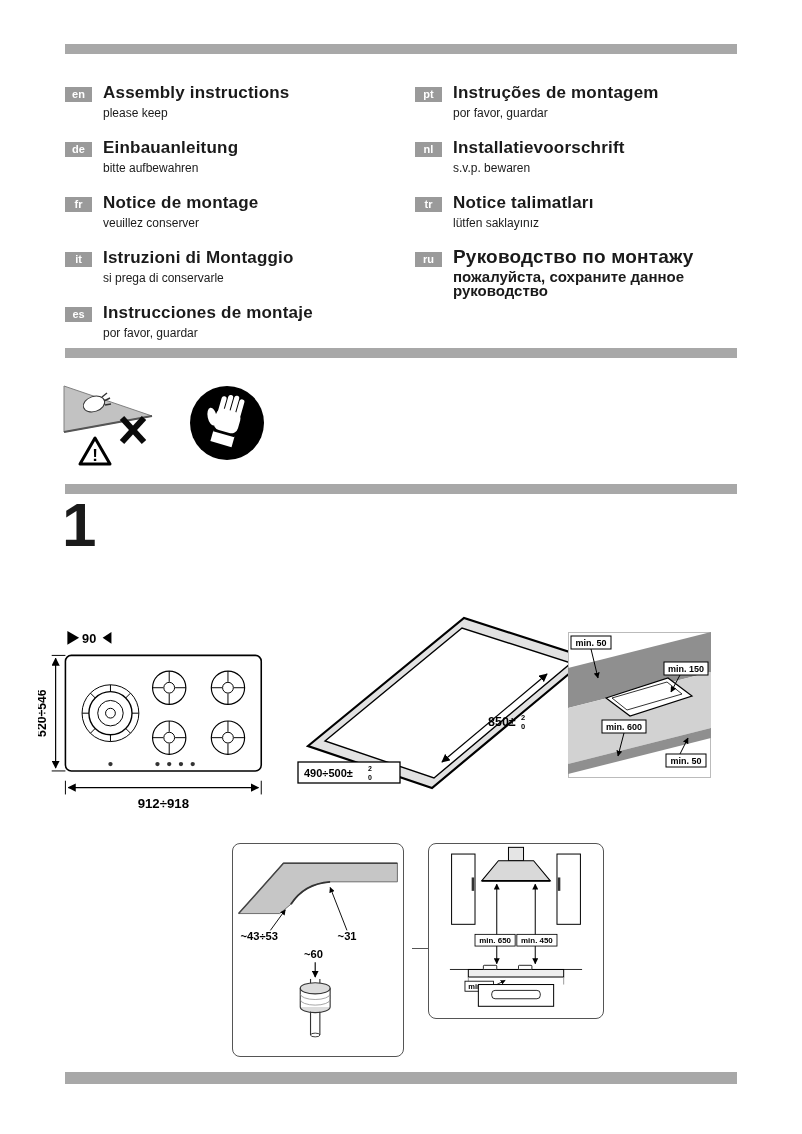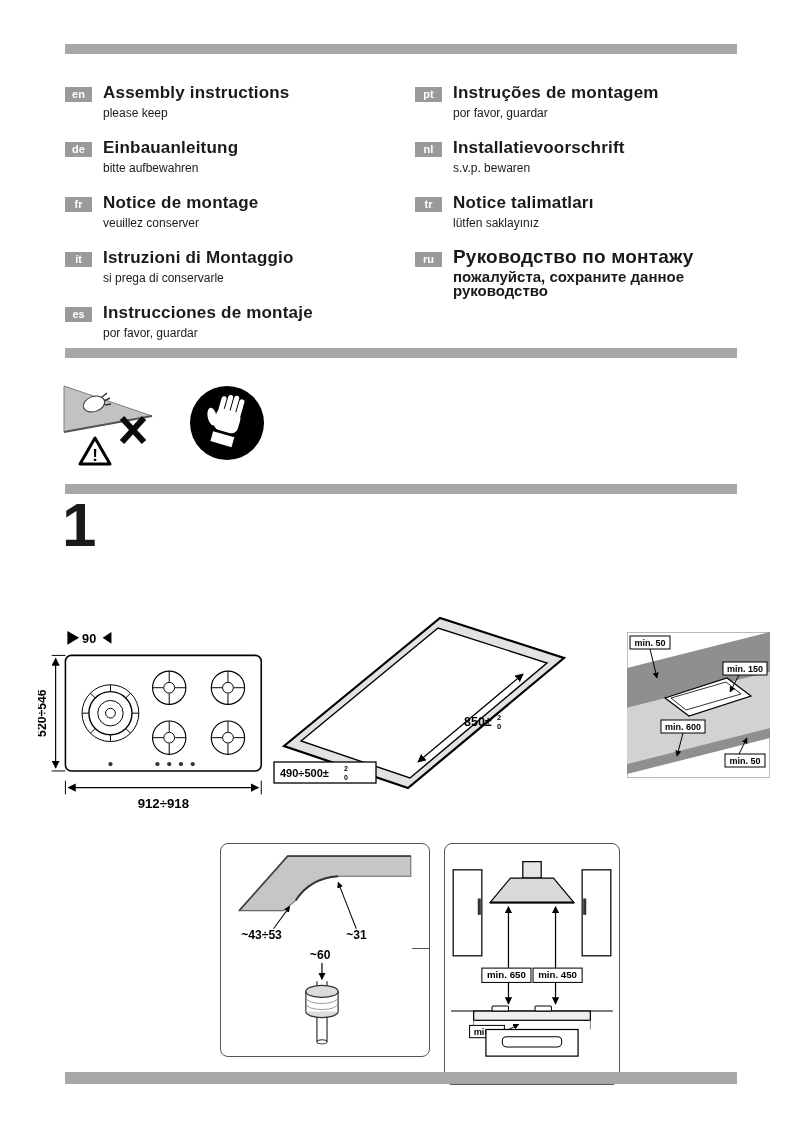--- a/index.html
+++ b/index.html
@@ -26,26 +26,26 @@
   .lang-item.ru .lang-sub { font-weight:bold; font-size:15px; }
 
   .safety-icons { position:absolute; left:62px; top:380px; width:230px; height:92px; }
   .icon-sharp { position:absolute; left:0; top:0; width:108px; height:92px; }
   .icon-glove { position:absolute; left:126px; top:4px; width:78px; height:78px; }
 
   .step-number { position:absolute; left:62px; top:494px; font-size:62px; font-weight:bold; line-height:62px; }
 
   .diagram { position:absolute; }
   .d-hob { left:38px; top:624px; width:235px; height:195px; }
-  .d-cutout { left:268px; top:606px; width:310px; height:192px; }
-  .d-clear { left:627px; top:632px; width:143px; height:146px; }
+  .d-cutout { left:292px; top:606px; width:310px; height:192px; }
+  .d-clear { left:568px; top:632px; width:143px; height:146px; }
 
   .d-box { position:absolute; border:1.5px solid #555; border-radius:8px; background:#fff; }
-  .d-corner { left:220px; top:843px; width:210px; height:214px; }
-  .d-hood { left:444px; top:843px; width:176px; height:242px; }
+  .d-corner { left:232px; top:843px; width:172px; height:214px; }
+  .d-hood { left:428px; top:843px; width:176px; height:176px; }
   .d-box svg { position:absolute; left:0; top:0; width:100%; height:100%; }
   .connector { position:absolute; left:412px; top:948px; width:17px; height:0; border-top:1.5px solid #555; }
 
   svg { display:block; width:100%; height:100%; }
   svg text { font-family:"Liberation Sans","DejaVu Sans",sans-serif; }
   .dim { font-weight:bold; fill:#000; }
 </style>
 </head>
 <body>
 

